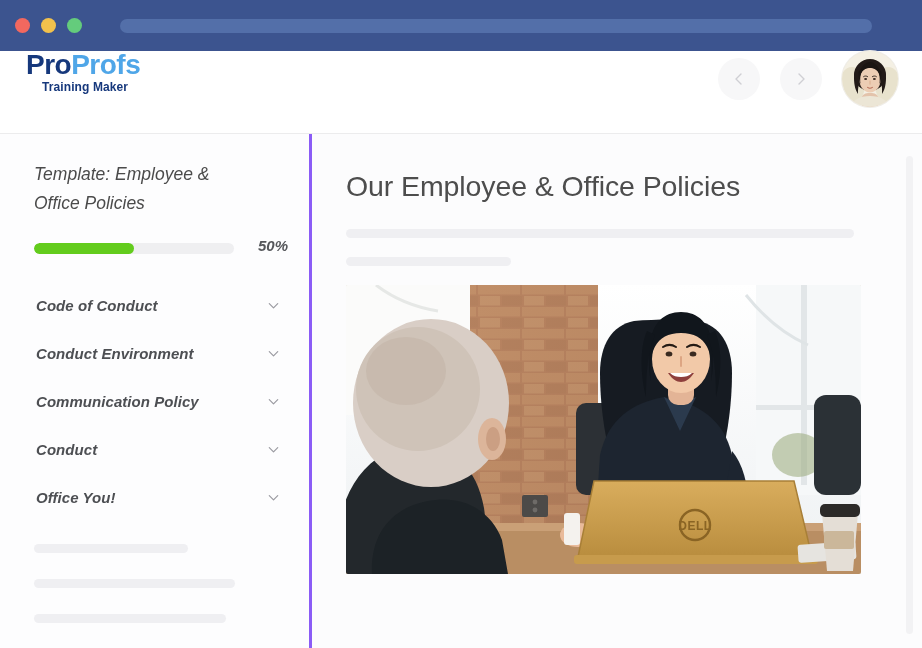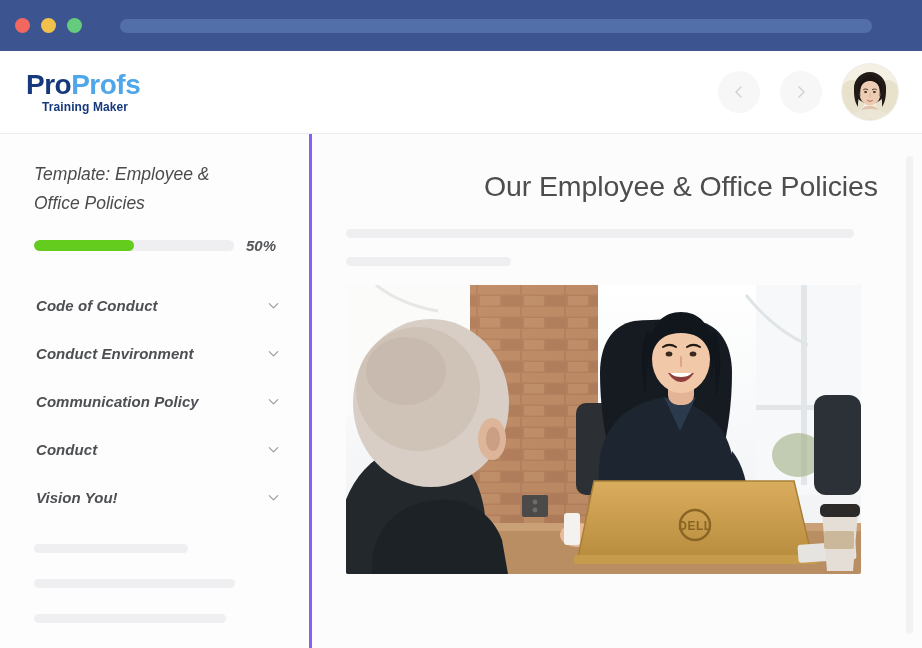--- a/index.html
+++ b/index.html
@@ -41,21 +41,21 @@
     left: 120px; right: 50px;
     top: 19px; height: 14px;
     background: #536fa9;
     border-radius: 8px;
   }
 
   
   .appheader {
     height: 83px; flex: 0 0 83px;
     background: #ffffff;
-    display: flex; align-items: center;
+    display: flex; align-items: flex-start;
     padding: 0 24px 0 26px;
     border-bottom: 1px solid #ececed;
     position: relative;
   }
   .logo {
     line-height: 1;
     user-select: none;
   }
   .logo .logo-main {
     font-size: 28px; font-weight: bold;
@@ -112,21 +112,21 @@
     font-style: italic;
   }
   .tpl-title {
     font-size: 17.5px;
     color: #4b4b4b;
     line-height: 1.65;
     font-weight: 400;
     max-width: 215px;
   }
   .progress-row {
-    display: flex; align-items: center; gap: 12px;
+    display: flex; align-items: flex-end; gap: 24px;
     margin-top: 19px;
   }
   .progress-track {
     flex: 0 0 200px;
     height: 11px;
     background: #efeff1;
     border-radius: 6px;
     overflow: hidden;
   }
   .progress-fill {
@@ -170,21 +170,20 @@
     padding: 35px 44px 0 34px;
     min-width: 0;
     overflow: hidden;
   }
   .main-title {
     font-size: 28.5px;
     color: #4d4d4d;
     font-weight: 400;
     letter-spacing: -0.1px;
     line-height: 1.2;
-    text-align: right;
   }
   .main-sk-wrap { margin-top: 26px; }
   .main-sk {
     height: 9px; border-radius: 5px;
     background: #efeff2;
     margin-bottom: 19px;
   }
 
   .hero {
     margin-top: 12px;
@@ -327,21 +326,21 @@
         <div class="toc-item">
           <span class="toc-label">Conduct</span>
           <span class="toc-chev">
             <svg width="15" height="15" viewBox="0 0 16 16" fill="none">
               <path d="M3.5 6l4.5 4.5L12.5 6" stroke="#9a9aa0" stroke-width="1.25" stroke-linecap="round" stroke-linejoin="round"></path>
             </svg>
           </span>
         </div>
 
         <div class="toc-item">
-          <span class="toc-label">Vision You!</span>
+          <span class="toc-label">Office You!</span>
           <span class="toc-chev">
             <svg width="15" height="15" viewBox="0 0 16 16" fill="none">
               <path d="M3.5 6l4.5 4.5L12.5 6" stroke="#9a9aa0" stroke-width="1.25" stroke-linecap="round" stroke-linejoin="round"></path>
             </svg>
           </span>
         </div>
 
       </nav>
 
       <div class="skeletons">

